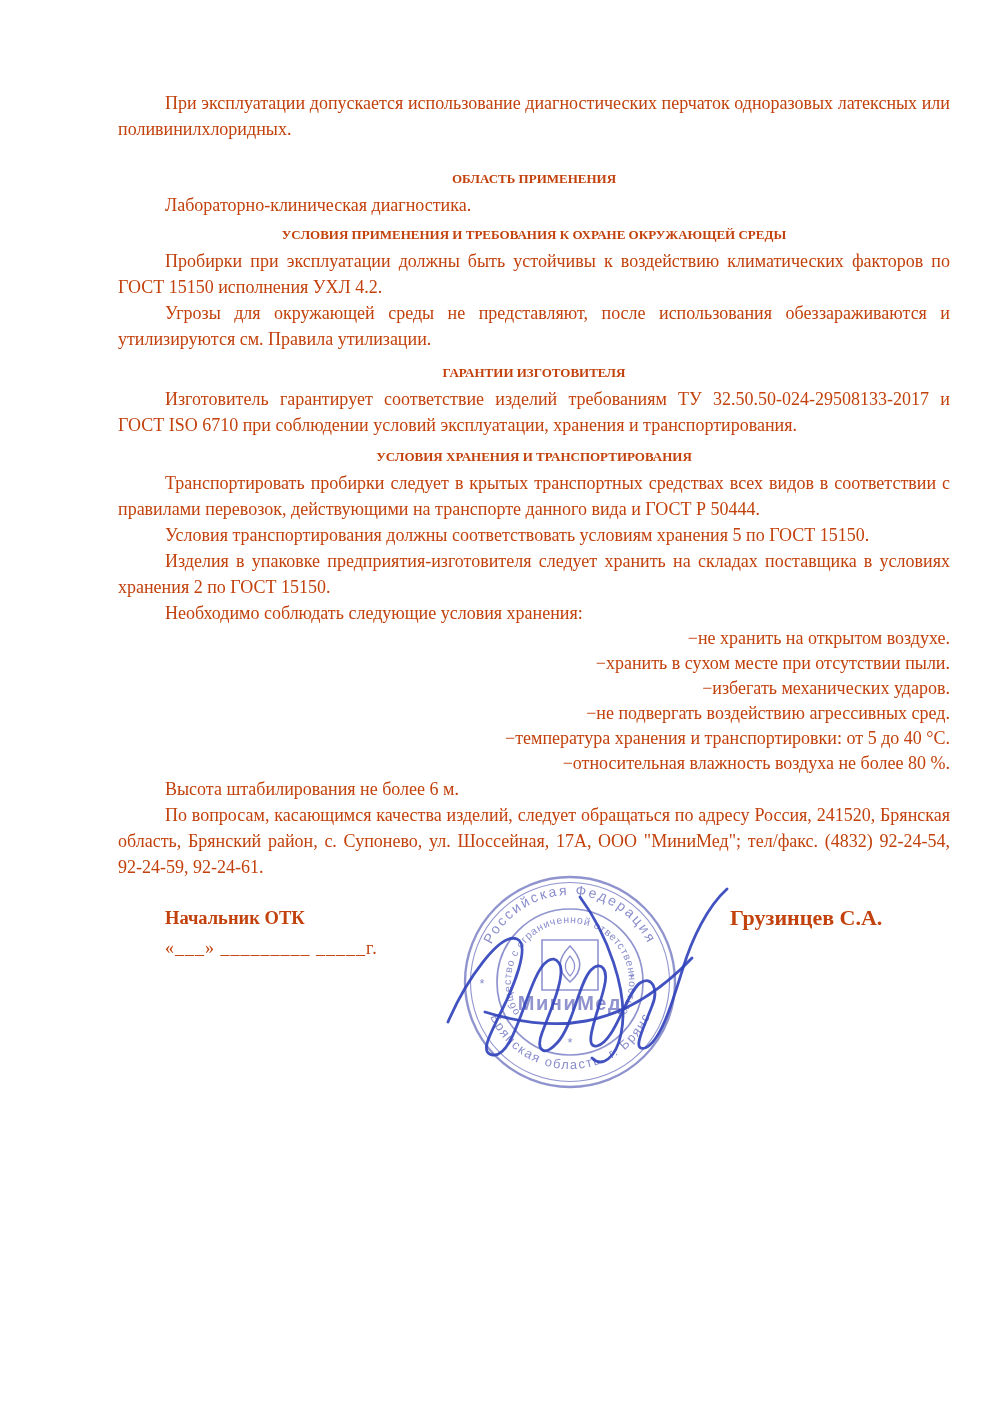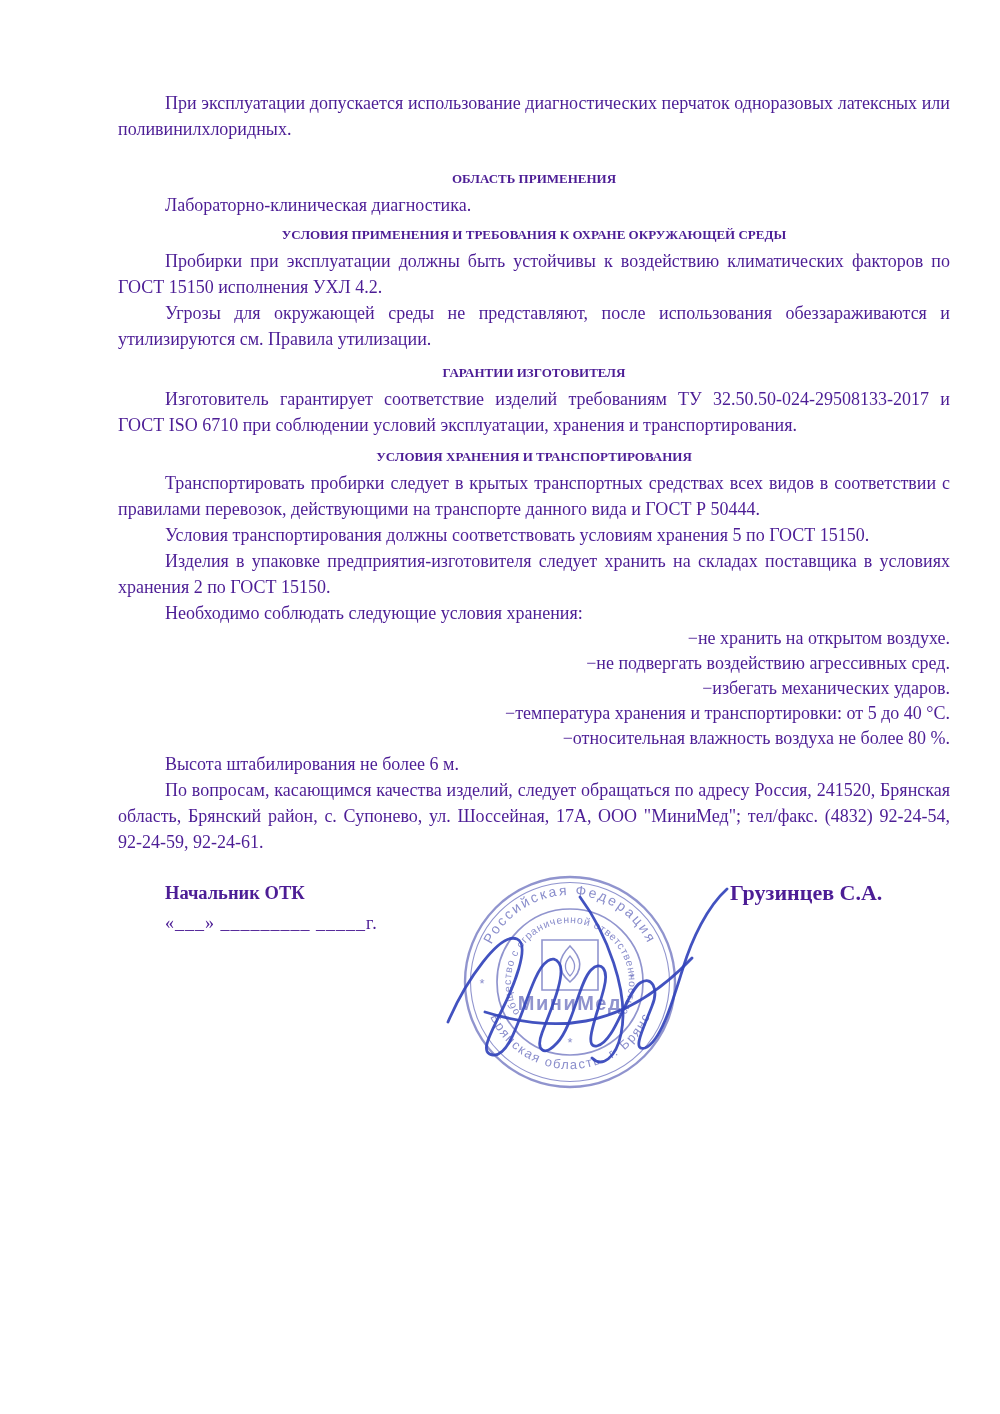--- a/index.html
+++ b/index.html
@@ -1,18 +1,18 @@
 <!DOCTYPE html>
 <html><head>
 <meta charset="utf-8">
 <style>
   html,body { margin:0; padding:0; background:#ffffff; }
   .page {
     position:relative; width:1000px; height:1414px; background:#ffffff;
-    overflow:hidden; font-family:"Liberation Serif", serif; color:#4c1d95;
+    overflow:hidden; font-family:"Liberation Serif", serif; color:#c2410c;
   }
   .doc {
     position:absolute; left:118px; top:90px; width:832px;
     font-size:18px; line-height:26px; text-align:justify;
   }
   .para { margin:0; text-indent:47px; }
   .heading {
     margin:0; text-align:center; text-indent:0;
     font-size:13px; font-weight:bold; line-height:26px;
   }
@@ -54,22 +54,23 @@
     <h2 class="heading mt8">ГАРАНТИИ ИЗГОТОВИТЕЛЯ</h2>
     <p class="para">Изготовитель гарантирует соответствие изделий требованиям ТУ 32.50.50-024-29508133-2017 и ГОСТ ISO 6710 при соблюдении условий эксплуатации, хранения и транспортирования.</p>
 
     <h2 class="heading mt7">УСЛОВИЯ ХРАНЕНИЯ И ТРАНСПОРТИРОВАНИЯ</h2>
     <p class="para">Транспортировать пробирки следует в крытых транспортных средствах всех видов в соответствии с правилами перевозок, действующими на транспорте данного вида и ГОСТ Р 50444.</p>
     <p class="para">Условия транспортирования должны соответствовать условиям хранения 5 по ГОСТ 15150.</p>
     <p class="para">Изделия в упаковке предприятия-изготовителя следует хранить на складах поставщика в условиях хранения 2 по ГОСТ 15150.</p>
     <p class="para">Необходимо соблюдать следующие условия хранения:</p>
 
     <p class="cond">−не хранить на открытом воздухе.</p>
+    <p class="cond">−хранить в сухом месте при отсутствии пыли.</p>
+    <p class="cond">−избегать механических ударов.</p>
     <p class="cond">−не подвергать воздействию агрессивных сред.</p>
-    <p class="cond">−избегать механических ударов.</p>
     <p class="cond">−температура хранения и транспортировки: от 5 до 40 °С.</p>
     <p class="cond">−относительная влажность воздуха не более 80 %.</p>
 
     <p class="para">Высота штабилирования не более 6 м.</p>
     <p class="para">По вопросам, касающимся качества изделий, следует обращаться по адресу Россия, 241520, Брянская область, Брянский район, с. Супонево, ул. Шоссейная, 17А, ООО "МиниМед"; тел/факс. (4832) 92-24-54, 92-24-59, 92-24-61.</p>
 
     <div class="signoff">
       <p class="sig-title">Начальник ОТК</p>
       <p class="sig-date">«___» _________  _____г.</p>
       <p class="sig-name">Грузинцев С.А.</p>

